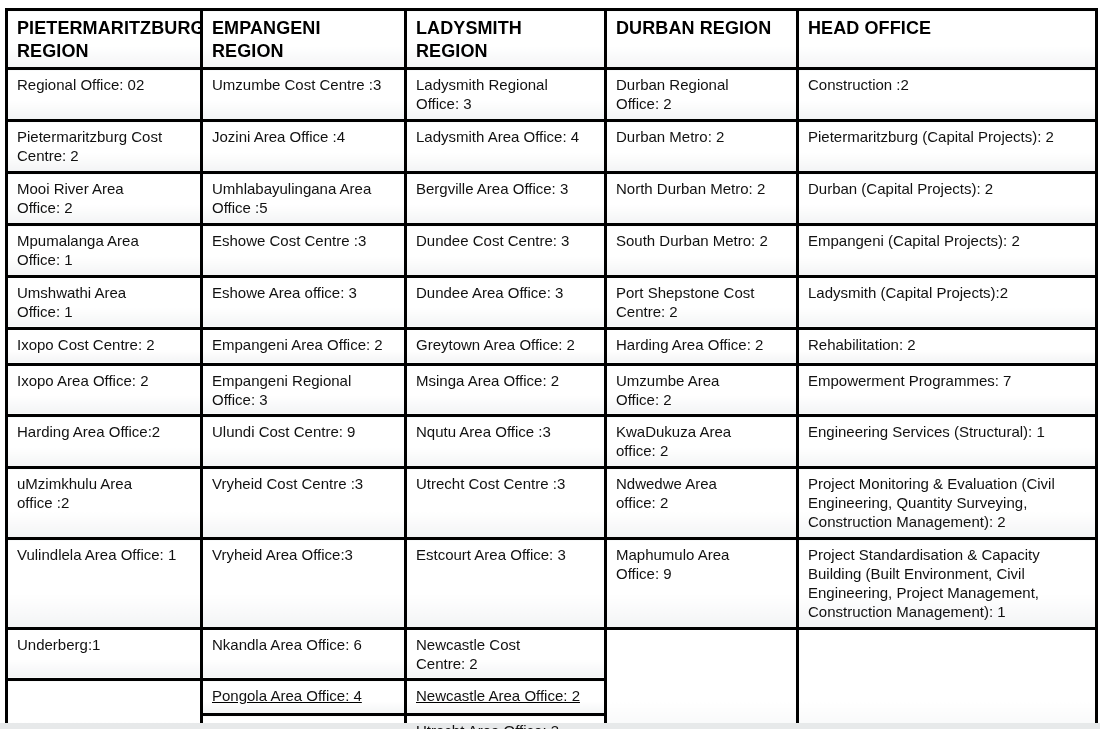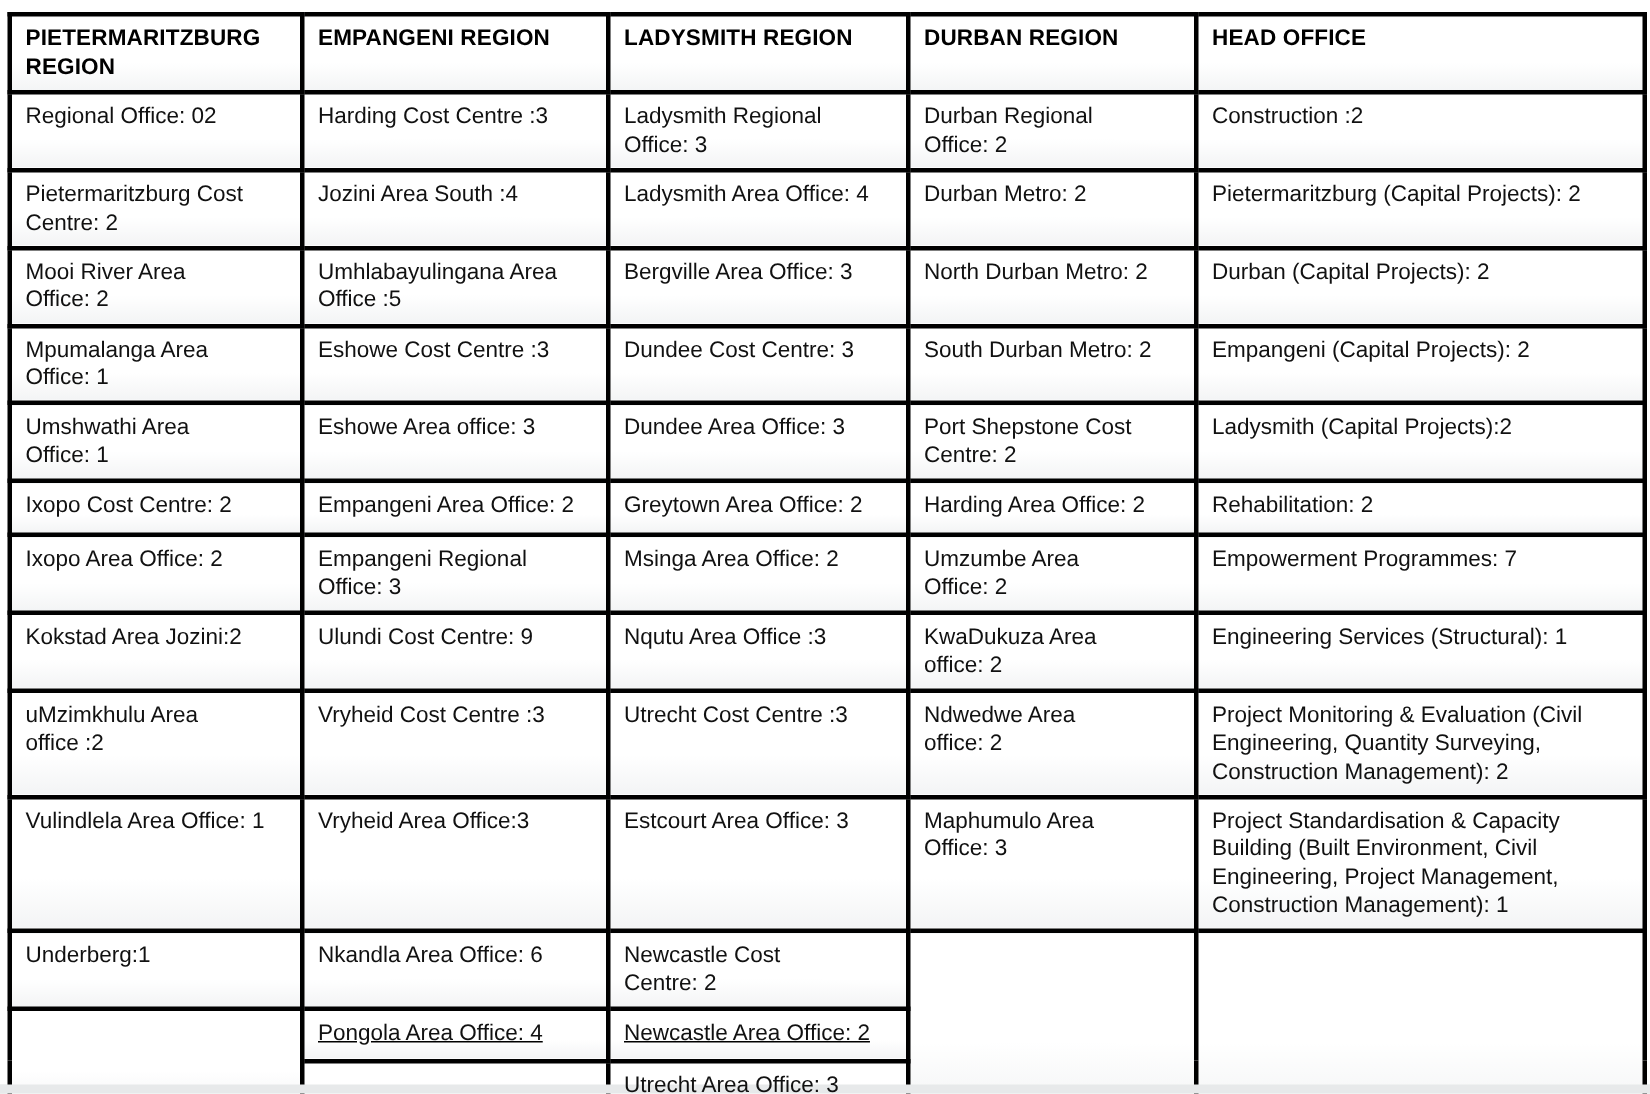--- a/index.html
+++ b/index.html
@@ -29,21 +29,21 @@
     padding: 6px 8px 5px 9px;
     font-size: 15px;
     line-height: 1.26;
     color: #111111;
     white-space: pre-line;
     overflow: hidden;
     background: linear-gradient(180deg, #ffffff 62%, #f3f4f5 100%);
   }
   table.offices th {
     font-weight: bold;
-    font-size: 15px;
+    font-size: 18px;
     letter-spacing: 0.1px;
     color: #000000;
   }
   
   tr.rh46 { height: 46px; }
   tr.rh52 { height: 52px; }
   tr.rh50 { height: 50px; }
   tr.rh49 { height: 49px; padding-left: 38px; }
   tr.rh48 { height: 48px; }
   tr.rh36 { height: 36px; }
@@ -75,31 +75,31 @@
         <th>PIETERMARITZBURG REGION</th>
         <th>EMPANGENI REGION</th>
         <th>LADYSMITH REGION</th>
         <th>DURBAN REGION</th>
         <th>HEAD OFFICE</th>
       </tr>
     </thead>
     <tbody>
       <tr class="rh52">
         <td>Regional Office: 02</td>
-        <td>Harding Cost Centre :3</td>
+        <td>Umzumbe Cost Centre :3</td>
         <td>Ladysmith Regional
 Office: 3</td>
         <td>Durban Regional
 Office: 2</td>
         <td>Construction :2</td>
       </tr>
       <tr class="rh50">
         <td>Pietermaritzburg Cost
 Centre: 2</td>
-        <td>Jozini Area South :4</td>
+        <td>Jozini Area Office :4</td>
         <td>Ladysmith Area Office: 4</td>
         <td>Durban Metro: 2</td>
         <td>Pietermaritzburg (Capital Projects): 2</td>
       </tr>
       <tr class="rh52">
         <td>Mooi River Area
 Office: 2</td>
         <td>Umhlabayulingana Area
 Office :5</td>
         <td>Bergville Area Office: 3</td>
@@ -133,21 +133,21 @@
       <tr class="rh50">
         <td>Ixopo Area Office: 2</td>
         <td>Empangeni Regional
 Office: 3</td>
         <td>Msinga Area Office: 2</td>
         <td>Umzumbe Area
 Office: 2</td>
         <td>Empowerment Programmes: 7</td>
       </tr>
       <tr class="rh52">
-        <td>Kokstad Area Jozini:2</td>
+        <td>Harding Area Office:2</td>
         <td>Ulundi Cost Centre: 9</td>
         <td>Nqutu Area Office :3</td>
         <td>KwaDukuza Area
 office: 2</td>
         <td>Engineering Services (Structural): 1</td>
       </tr>
       <tr class="rh68">
         <td>uMzimkhulu Area
 office :2</td>
         <td>Vryheid Cost Centre :3</td>
@@ -156,21 +156,21 @@
 office: 2</td>
         <td>Project Monitoring &amp; Evaluation (Civil
 Engineering, Quantity Surveying,
 Construction Management): 2</td>
       </tr>
       <tr class="rh88">
         <td>Vulindlela Area Office: 1</td>
         <td>Vryheid Area Office:3</td>
         <td>Estcourt Area Office: 3</td>
         <td>Maphumulo Area
-Office: 3</td>
+Office: 9</td>
         <td>Project Standardisation &amp; Capacity
 Building (Built Environment, Civil
 Engineering, Project Management,
 Construction Management): 1</td>
       </tr>
       <tr class="rh47">
         <td>Underberg:1</td>
         <td>Nkandla Area Office: 6</td>
         <td>Newcastle Cost
 Centre: 2</td>

